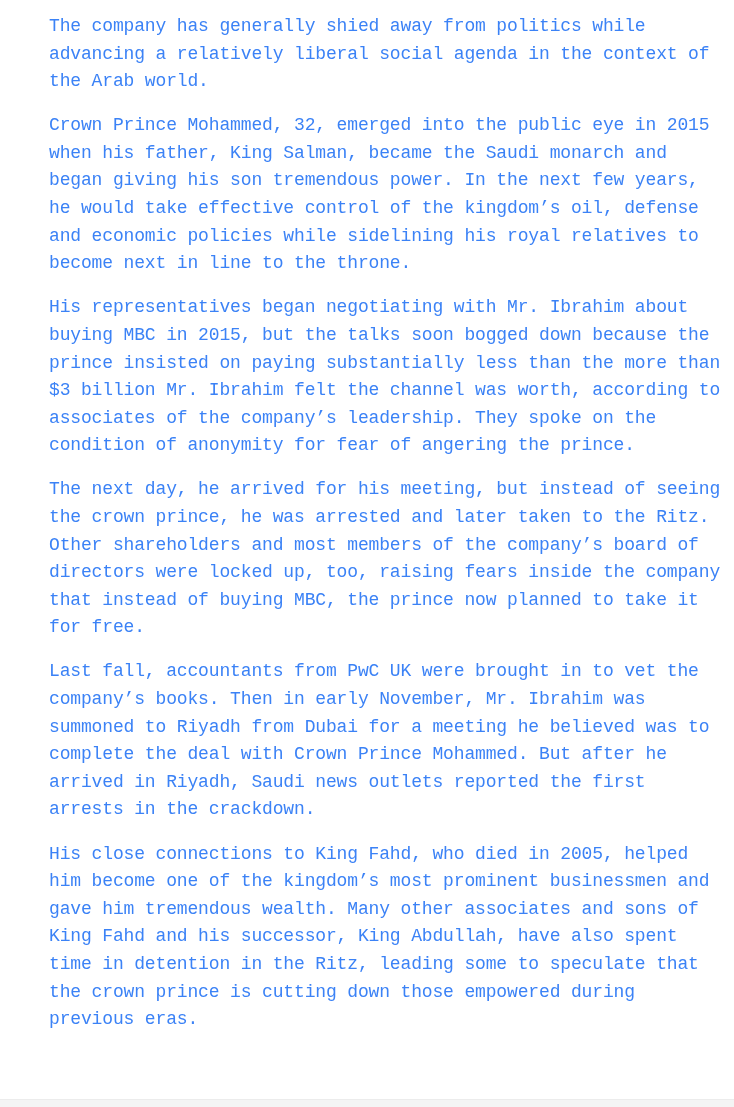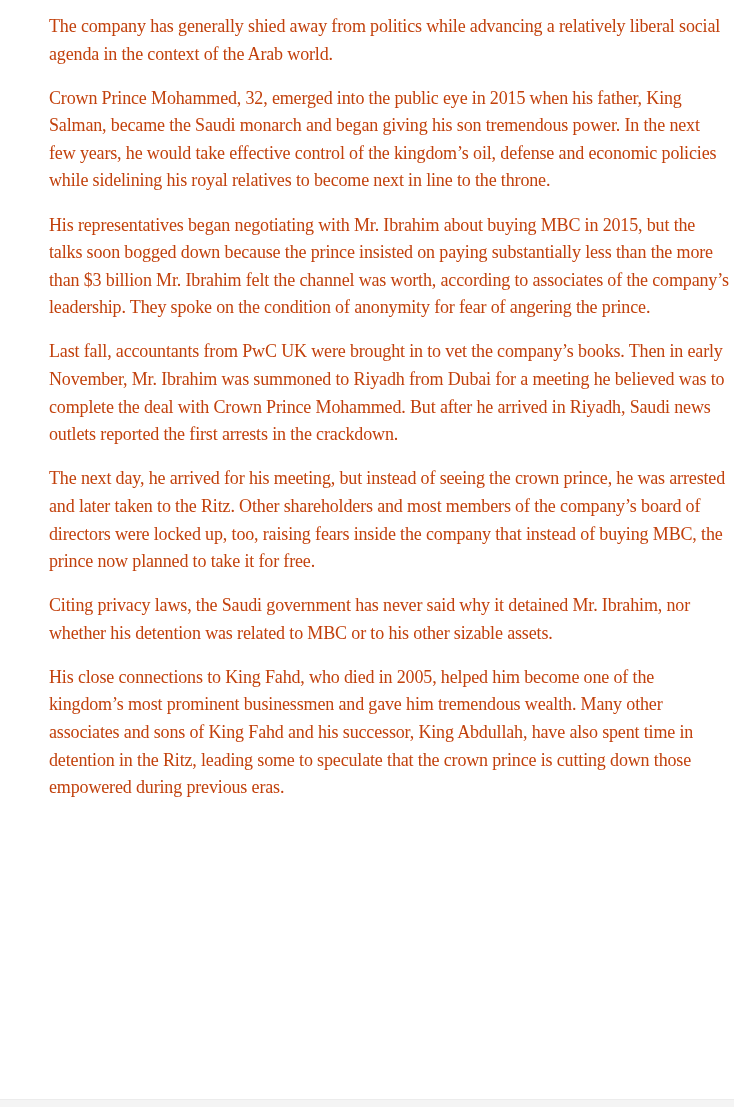--- a/index.html
+++ b/index.html
@@ -11,24 +11,24 @@
       width: 734px;
       height: 1107px;
       position: relative;
       overflow: hidden;
     }
     .article-body {
       position: absolute;
       left: 49px;
       top: 13px;
       width: 680px;
-      font-family: Liberation Serif, serif;
+      font-family: Liberation Mono, monospace;
       font-size: 18px;
       line-height: 27.6px;
-      color: #c2410c;
+      color: #3b82f6;
       letter-spacing: -0.15px;
     }
     .article-body p {
       margin: 0 0 16.5px 0;
       padding: 0;
     }
     .footer-band {
       position: absolute;
       left: 0;
       right: 0;
@@ -38,19 +38,18 @@
       border-top: 1px solid #ececec;
     }
   </style>
 </head>
 <body>
 
 <article class="article-body">
   <p>The company has generally shied away from politics while advancing a relatively liberal social agenda in the context of the Arab world.</p>
   <p>Crown Prince Mohammed, 32, emerged into the public eye in 2015 when his father, King Salman, became the Saudi monarch and began giving his son tremendous power. In the next few years, he would take effective control of the kingdom’s oil, defense and economic policies while sidelining his royal relatives to become next in line to the throne.</p>
   <p>His representatives began negotiating with Mr. Ibrahim about buying MBC in 2015, but the talks soon bogged down because the prince insisted on paying substantially less than the more than $3 billion Mr. Ibrahim felt the channel was worth, according to associates of the company’s leadership. They spoke on the condition of anonymity for fear of angering the prince.</p>
+  <p>The next day, he arrived for his meeting, but instead of seeing the crown prince, he was arrested and later taken to the Ritz. Other shareholders and most members of the company’s board of directors were locked up, too, raising fears inside the company that instead of buying MBC, the prince now planned to take it for free.</p>
   <p>Last fall, accountants from PwC UK were brought in to vet the company’s books. Then in early November, Mr. Ibrahim was summoned to Riyadh from Dubai for a meeting he believed was to complete the deal with Crown Prince Mohammed. But after he arrived in Riyadh, Saudi news outlets reported the first arrests in the crackdown.</p>
-  <p>The next day, he arrived for his meeting, but instead of seeing the crown prince, he was arrested and later taken to the Ritz. Other shareholders and most members of the company’s board of directors were locked up, too, raising fears inside the company that instead of buying MBC, the prince now planned to take it for free.</p>
-  <p>Citing privacy laws, the Saudi government has never said why it detained Mr. Ibrahim, nor whether his detention was related to MBC or to his other sizable assets.</p>
   <p>His close connections to King Fahd, who died in 2005, helped him become one of the kingdom’s most prominent businessmen and gave him tremendous wealth. Many other associates and sons of King Fahd and his successor, King Abdullah, have also spent time in detention in the Ritz, leading some to speculate that the crown prince is cutting down those empowered during previous eras.</p>
 </article>
 
 <div class="footer-band"></div>
 
 </body></html>

